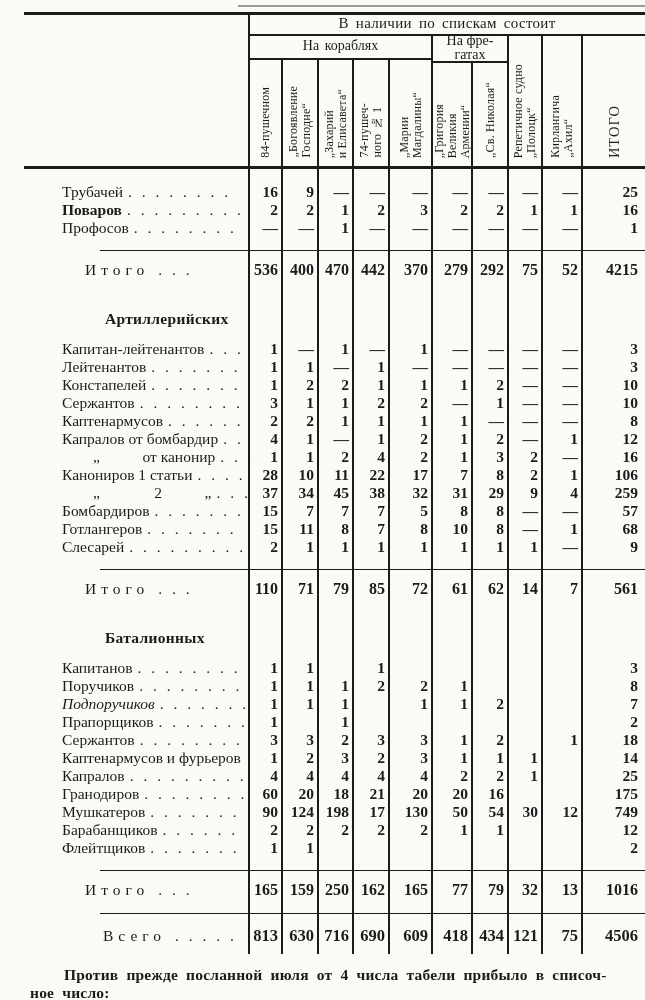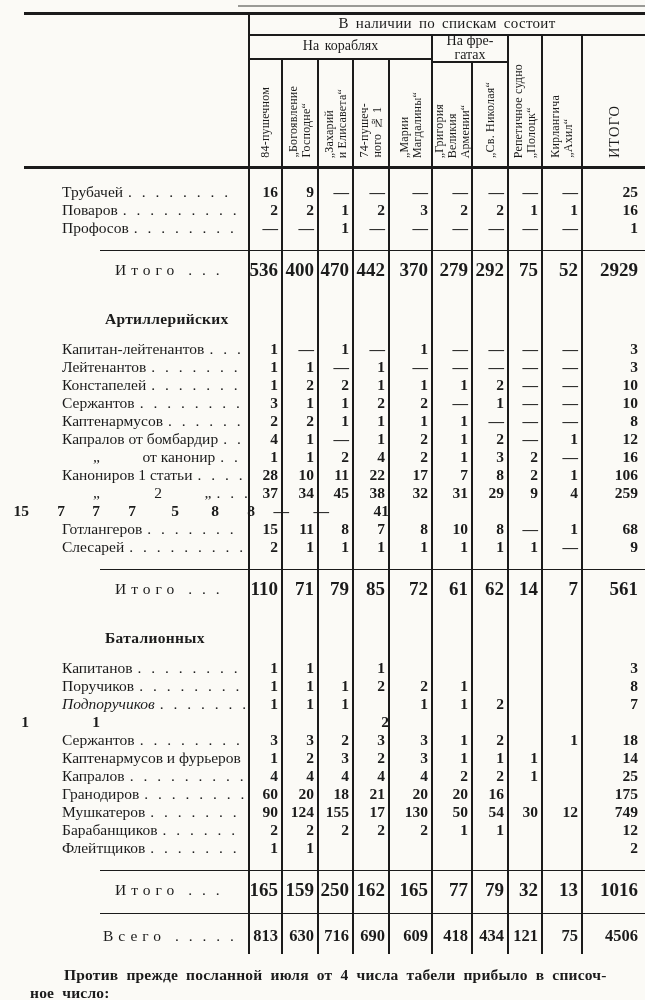--- a/index.html
+++ b/index.html
@@ -56,27 +56,27 @@
   .sec-line{height:0;margin-left:100px;border-top:1.6px solid #1b1b1b;}
   .sheading{height:20px;line-height:20px;padding-left:105px;font-weight:bold;
     font-size:15.5px;letter-spacing:.3px;}
   .trow{display:flex;align-items:center;height:18px;}
   .trow.total{height:37px;}
   .trow.grand{height:44px;}
   .lc{flex:0 0 249px;box-sizing:border-box;padding-left:62px;overflow:hidden;
     white-space:nowrap;font-size:15.5px;}
   .lbl{white-space:pre;}
   .dots{letter-spacing:3px;padding-left:5px;}
-  .total .lc{padding-left:115px;}
+  .total .lc{padding-left:85px;}
   .total .lbl,.grand .lbl{letter-spacing:5px;}
   .total .dots,.grand .dots{padding-left:9px;}
   .grand .lc{padding-left:103px;}
   .vcell{box-sizing:border-box;text-align:right;padding-right:4px;
     font-weight:bold;font-size:15.5px;}
-  .total .vcell{font-size:19px;}
+  .total .vcell{font-size:16px;}
   .grand .vcell{font-size:16.5px;}
   .w0{width:33px;} .w1{width:36px;} .w2{width:35px;} .w3{width:36px;} .w4{width:43px;}
   .w5{width:40px;} .w6{width:36px;} .w7{width:34px;} .w8{width:40px;}
   .w9{width:63px;padding-right:7px;}
   
   .footer{position:absolute;top:966px;left:30px;right:14px;font-size:15.5px;
     line-height:18px;white-space:pre-line;text-indent:34px;word-spacing:4px;
     font-weight:bold;letter-spacing:.2px;}
 </style>
 </head>
@@ -155,21 +155,21 @@
         <div class="vcell w2">—</div>
         <div class="vcell w3">—</div>
         <div class="vcell w4">—</div>
         <div class="vcell w5">—</div>
         <div class="vcell w6">—</div>
         <div class="vcell w7">—</div>
         <div class="vcell w8">—</div>
         <div class="vcell w9">25</div>
       </div>
       <div class="trow">
-        <div class="lc"><div class="lbl" style="display: inline;">Поваров</div><div class="dots" style="display: inline;">. . . . . . . . .</div></div>
+        <div class="lc"><div class="lbl" style="display: inline; font-weight: bold;">Поваров</div><div class="dots" style="display: inline;">. . . . . . . . .</div></div>
         <div class="vcell w0">2</div>
         <div class="vcell w1">2</div>
         <div class="vcell w2">1</div>
         <div class="vcell w3">2</div>
         <div class="vcell w4">3</div>
         <div class="vcell w5">2</div>
         <div class="vcell w6">2</div>
         <div class="vcell w7">1</div>
         <div class="vcell w8">1</div>
         <div class="vcell w9">16</div>
@@ -193,21 +193,21 @@
         <div class="lc"><div class="lbl" style="display: inline;">Итого</div><div class="dots" style="display: inline;">. . .</div></div>
         <div class="vcell w0">536</div>
         <div class="vcell w1">400</div>
         <div class="vcell w2">470</div>
         <div class="vcell w3">442</div>
         <div class="vcell w4">370</div>
         <div class="vcell w5">279</div>
         <div class="vcell w6">292</div>
         <div class="vcell w7">75</div>
         <div class="vcell w8">52</div>
-        <div class="vcell w9">2929</div>
+        <div class="vcell w9">4215</div>
       </div>
       <div class="gC"></div>
       <div class="sheading">Артиллерийских</div>
       <div class="gD"></div>
       <div class="trow">
         <div class="lc"><div class="lbl" style="display: inline;">Капитан-лейтенантов</div><div class="dots" style="display: inline;">. . .</div></div>
         <div class="vcell w0">1</div>
         <div class="vcell w1">—</div>
         <div class="vcell w2">1</div>
         <div class="vcell w3">—</div>
@@ -316,30 +316,31 @@
         <div class="vcell w2">45</div>
         <div class="vcell w3">38</div>
         <div class="vcell w4">32</div>
         <div class="vcell w5">31</div>
         <div class="vcell w6">29</div>
         <div class="vcell w7">9</div>
         <div class="vcell w8">4</div>
         <div class="vcell w9">259</div>
       </div>
       <div class="trow">
+        <div class="lc"><div class="lbl" style="display: inline;">Бомбардиров</div><div class="dots" style="display: inline;">. . . . . . .</div></div>
         <div class="vcell w0">15</div>
         <div class="vcell w1">7</div>
         <div class="vcell w2">7</div>
         <div class="vcell w3">7</div>
         <div class="vcell w4">5</div>
         <div class="vcell w5">8</div>
         <div class="vcell w6">8</div>
         <div class="vcell w7">—</div>
         <div class="vcell w8">—</div>
-        <div class="vcell w9">41</div>
+        <div class="vcell w9">57</div>
       </div>
       <div class="trow">
         <div class="lc"><div class="lbl" style="display: inline;">Готлангеров</div><div class="dots" style="display: inline;">. . . . . . .</div></div>
         <div class="vcell w0">15</div>
         <div class="vcell w1">11</div>
         <div class="vcell w2">8</div>
         <div class="vcell w3">7</div>
         <div class="vcell w4">8</div>
         <div class="vcell w5">10</div>
         <div class="vcell w6">8</div>
@@ -411,20 +412,21 @@
         <div class="vcell w2">1</div>
         <div class="vcell w3"></div>
         <div class="vcell w4">1</div>
         <div class="vcell w5">1</div>
         <div class="vcell w6">2</div>
         <div class="vcell w7"></div>
         <div class="vcell w8"></div>
         <div class="vcell w9">7</div>
       </div>
       <div class="trow">
+        <div class="lc"><div class="lbl" style="display: inline;">Прапорщиков</div><div class="dots" style="display: inline;">. . . . . . .</div></div>
         <div class="vcell w0">1</div>
         <div class="vcell w1"></div>
         <div class="vcell w2">1</div>
         <div class="vcell w3"></div>
         <div class="vcell w4"></div>
         <div class="vcell w5"></div>
         <div class="vcell w6"></div>
         <div class="vcell w7"></div>
         <div class="vcell w8"></div>
         <div class="vcell w9">2</div>
@@ -478,21 +480,21 @@
         <div class="vcell w5">20</div>
         <div class="vcell w6">16</div>
         <div class="vcell w7"></div>
         <div class="vcell w8"></div>
         <div class="vcell w9">175</div>
       </div>
       <div class="trow">
         <div class="lc"><div class="lbl" style="display: inline;">Мушкатеров</div><div class="dots" style="display: inline;">. . . . . . .</div></div>
         <div class="vcell w0">90</div>
         <div class="vcell w1">124</div>
-        <div class="vcell w2">155</div>
+        <div class="vcell w2">198</div>
         <div class="vcell w3">17</div>
         <div class="vcell w4">130</div>
         <div class="vcell w5">50</div>
         <div class="vcell w6">54</div>
         <div class="vcell w7">30</div>
         <div class="vcell w8">12</div>
         <div class="vcell w9">749</div>
       </div>
       <div class="trow">
         <div class="lc"><div class="lbl" style="display: inline;">Барабанщиков</div><div class="dots" style="display: inline;">. . . . . .</div></div>

